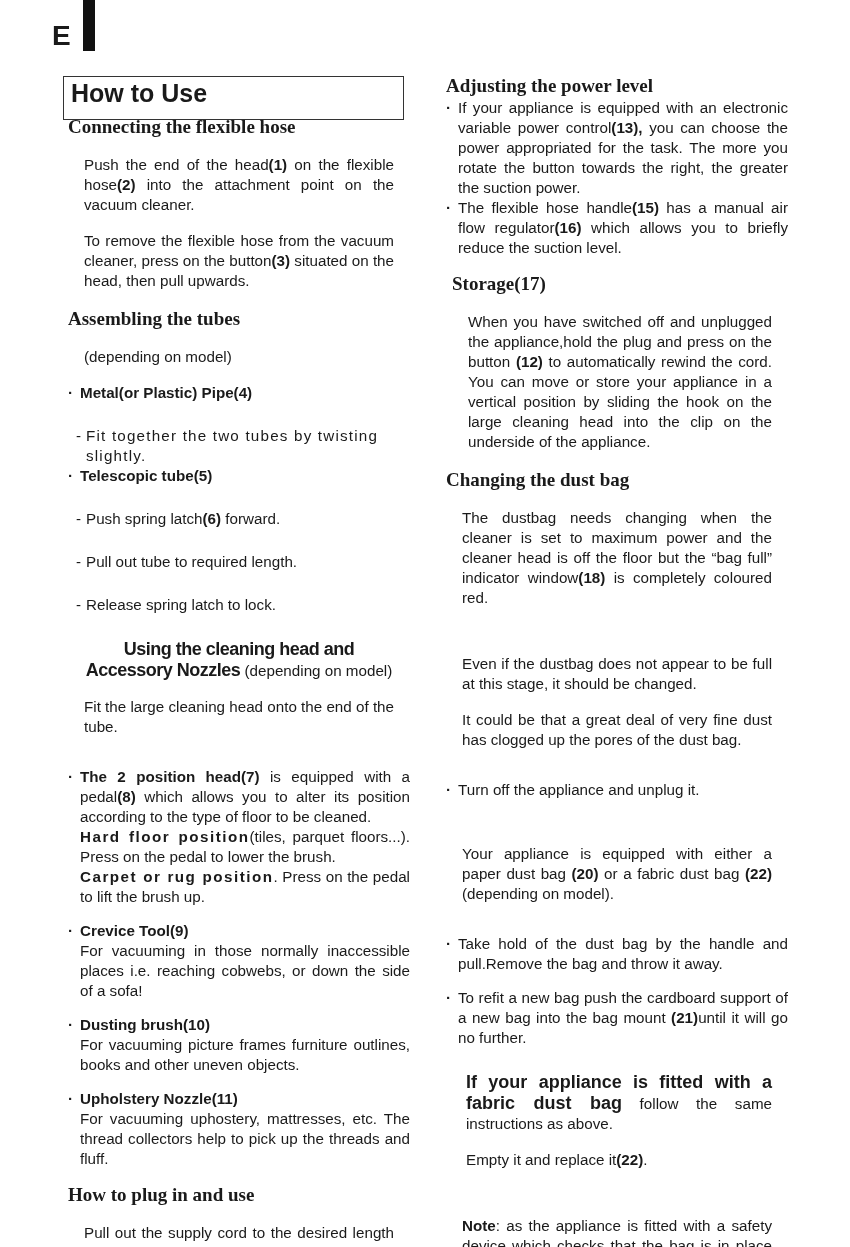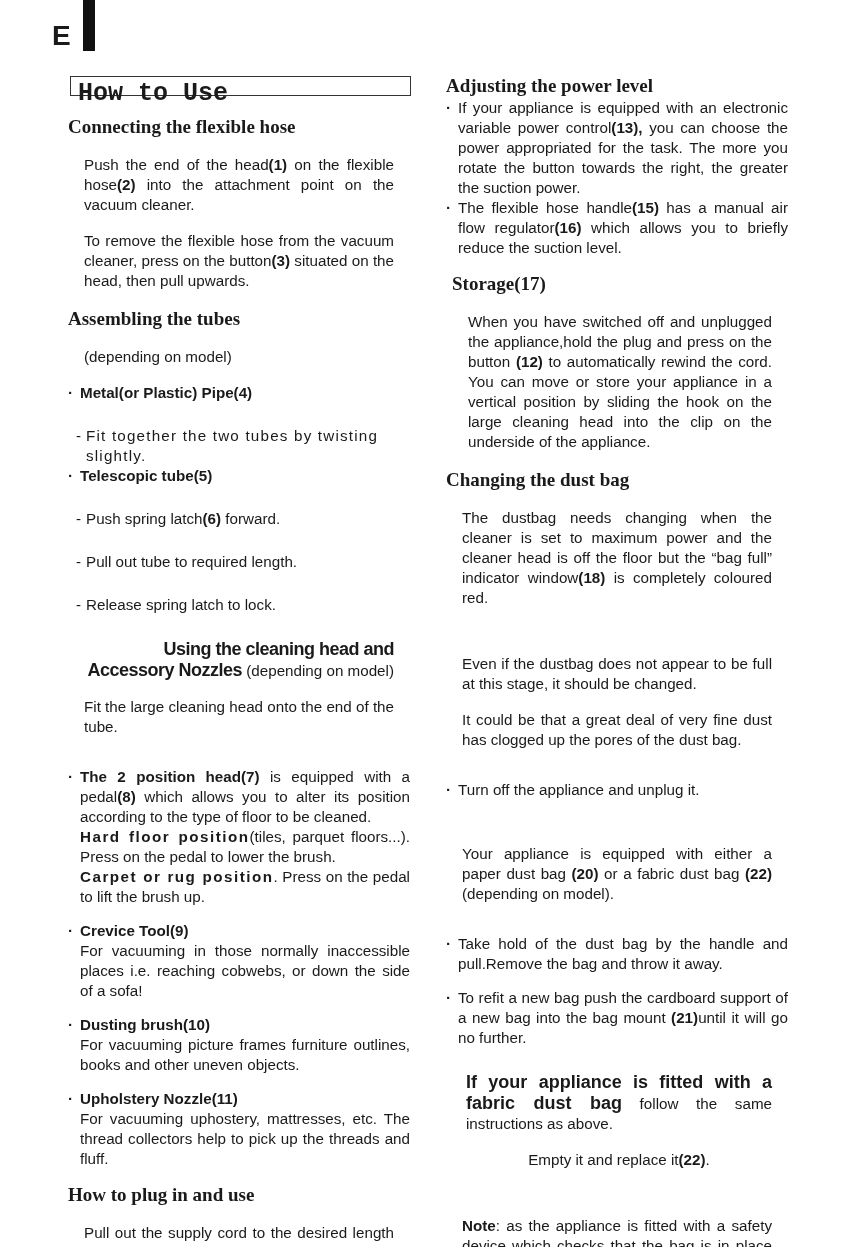--- a/index.html
+++ b/index.html
@@ -1,21 +1,21 @@
 <!DOCTYPE html>
 <html><head>
 <meta charset="utf-8">
 <style>
   html, body { margin: 0; padding: 0; background: #ffffff; }
   body { width: 850px; height: 1247px; position: relative; overflow: hidden;
          font-family: "Liberation Sans", sans-serif; color: #1a1a1a; }
   .lang { position: absolute; left: 52px; top: 22px; font-size: 28px; font-weight: bold; line-height: 28px; }
   .lang-bar { position: absolute; left: 83px; top: 0; width: 12px; height: 51px; background: #111; }
-  .title-box { position: absolute; left: 70px; top: 76px; width: 341px; height: 20px;
-               border: 1px solid #333; box-sizing: border-box; font-family: Liberation Mono, monospace; }
+  .title-box { position: absolute; left: 63px; top: 76px; width: 341px; height: 44px;
+               border: 1px solid #333; box-sizing: border-box; }
   .title-box span { position: absolute; left: 7px; top: 2px; font-size: 25px; font-weight: bold; }
   .col { position: absolute; width: 342px; font-size: 15.2px; line-height: 20px; }
   .col.left { left: 68px; top: 115px; }
   .col.right { left: 446px; top: 74px; }
   h2 { font-size: 19px; font-weight: bold; margin: 0; line-height: 24px; font-family: Liberation Serif, serif; }
   p { margin: 16px; text-align: justify; }
   .sec { margin-bottom: 14px; }
   .bullet { position: relative; padding-left: 12px; text-align: justify; }
   .bullet::before { content: "\00B7"; position: absolute; left: 0; top: 0; font-weight: bold; }
   .dash { position: relative; padding-left: 18px; margin-top: 23px; }
@@ -49,21 +49,21 @@
     <p>(depending on model)</p>
     <div class="bullet"><b>Metal(or Plastic) Pipe(4)</b></div>
     <div class="dash wide" style="letter-spacing:1.2px">Fit together the two tubes by twisting slightly.</div>
     <div class="bullet"><b>Telescopic tube(5)</b></div>
     <div class="dash"><span>Push spring latch</span><b>(6)</b><span> forward.</span></div>
     <div class="dash">Pull out tube to required length.</div>
     <div class="dash">Release spring latch to lock.</div>
   </div>
 
   <div class="sec" style="margin-top:24px">
-    <p style="text-align:right"><b class="big-b" style="letter-spacing:-0.5px">Using the cleaning head and Accessory Nozzles</b><span> (depending on model)</span></p>
+    <p style="text-align:center"><b class="big-b" style="letter-spacing:-0.5px">Using the cleaning head and Accessory Nozzles</b><span> (depending on model)</span></p>
     <p>Fit the large cleaning head onto the end of the tube.</p>
     <div class="gap"></div>
     <div class="bullet">
       <b>The 2 position head(7)</b><span> is equipped with a pedal</span><b>(8)</b><span> which allows you to alter its position according to the type of floor to be cleaned.</span><br>
       <b class="wide">Hard floor position</b><span>(tiles, parquet floors...). Press on the pedal to lower the brush.</span><br>
       <b class="wide">Carpet or rug position</b><span>. Press on the pedal to lift the brush up.</span>
     </div>
     <div class="gap"></div>
     <div class="bullet">
       <b>Crevice Tool(9)</b><br>
@@ -113,18 +113,18 @@
     <div class="gap"></div>
     <div class="gap"></div>
     <p><span>Your appliance is equipped with either a paper dust bag </span><b>(20)</b><span> or a fabric dust bag </span><b>(22)</b><span>(depending on model).</span></p>
     <div class="gap"></div>
     <div class="bullet">Take hold of the dust bag by the handle and pull.Remove the bag and throw it away.</div>
     <div class="gap"></div>
     <div class="bullet"><span>To refit a new bag push the cardboard support of a new bag into the bag mount </span><b>(21)</b><span>until it will go no further.</span></div>
     <div class="gap-s"></div>
     <div style="padding-left:4px">
       <p><b class="big-b">If your appliance is fitted with a fabric dust bag</b><span> follow the same instructions as above.</span></p>
-      <p style="text-align:center"><span>Empty it and replace it</span><b>(22)</b><span>.</span></p>
+      <p style="text-align:left"><span>Empty it and replace it</span><b>(22)</b><span>.</span></p>
     </div>
     <div class="gap"></div>
     <p><b>Note</b><span>: as the appliance is fitted with a safety device which checks that the bag is in place you cannot close the lid if the bag is not fitted correctly.</span></p>
   </div>
 </div>
 
 </body></html>

